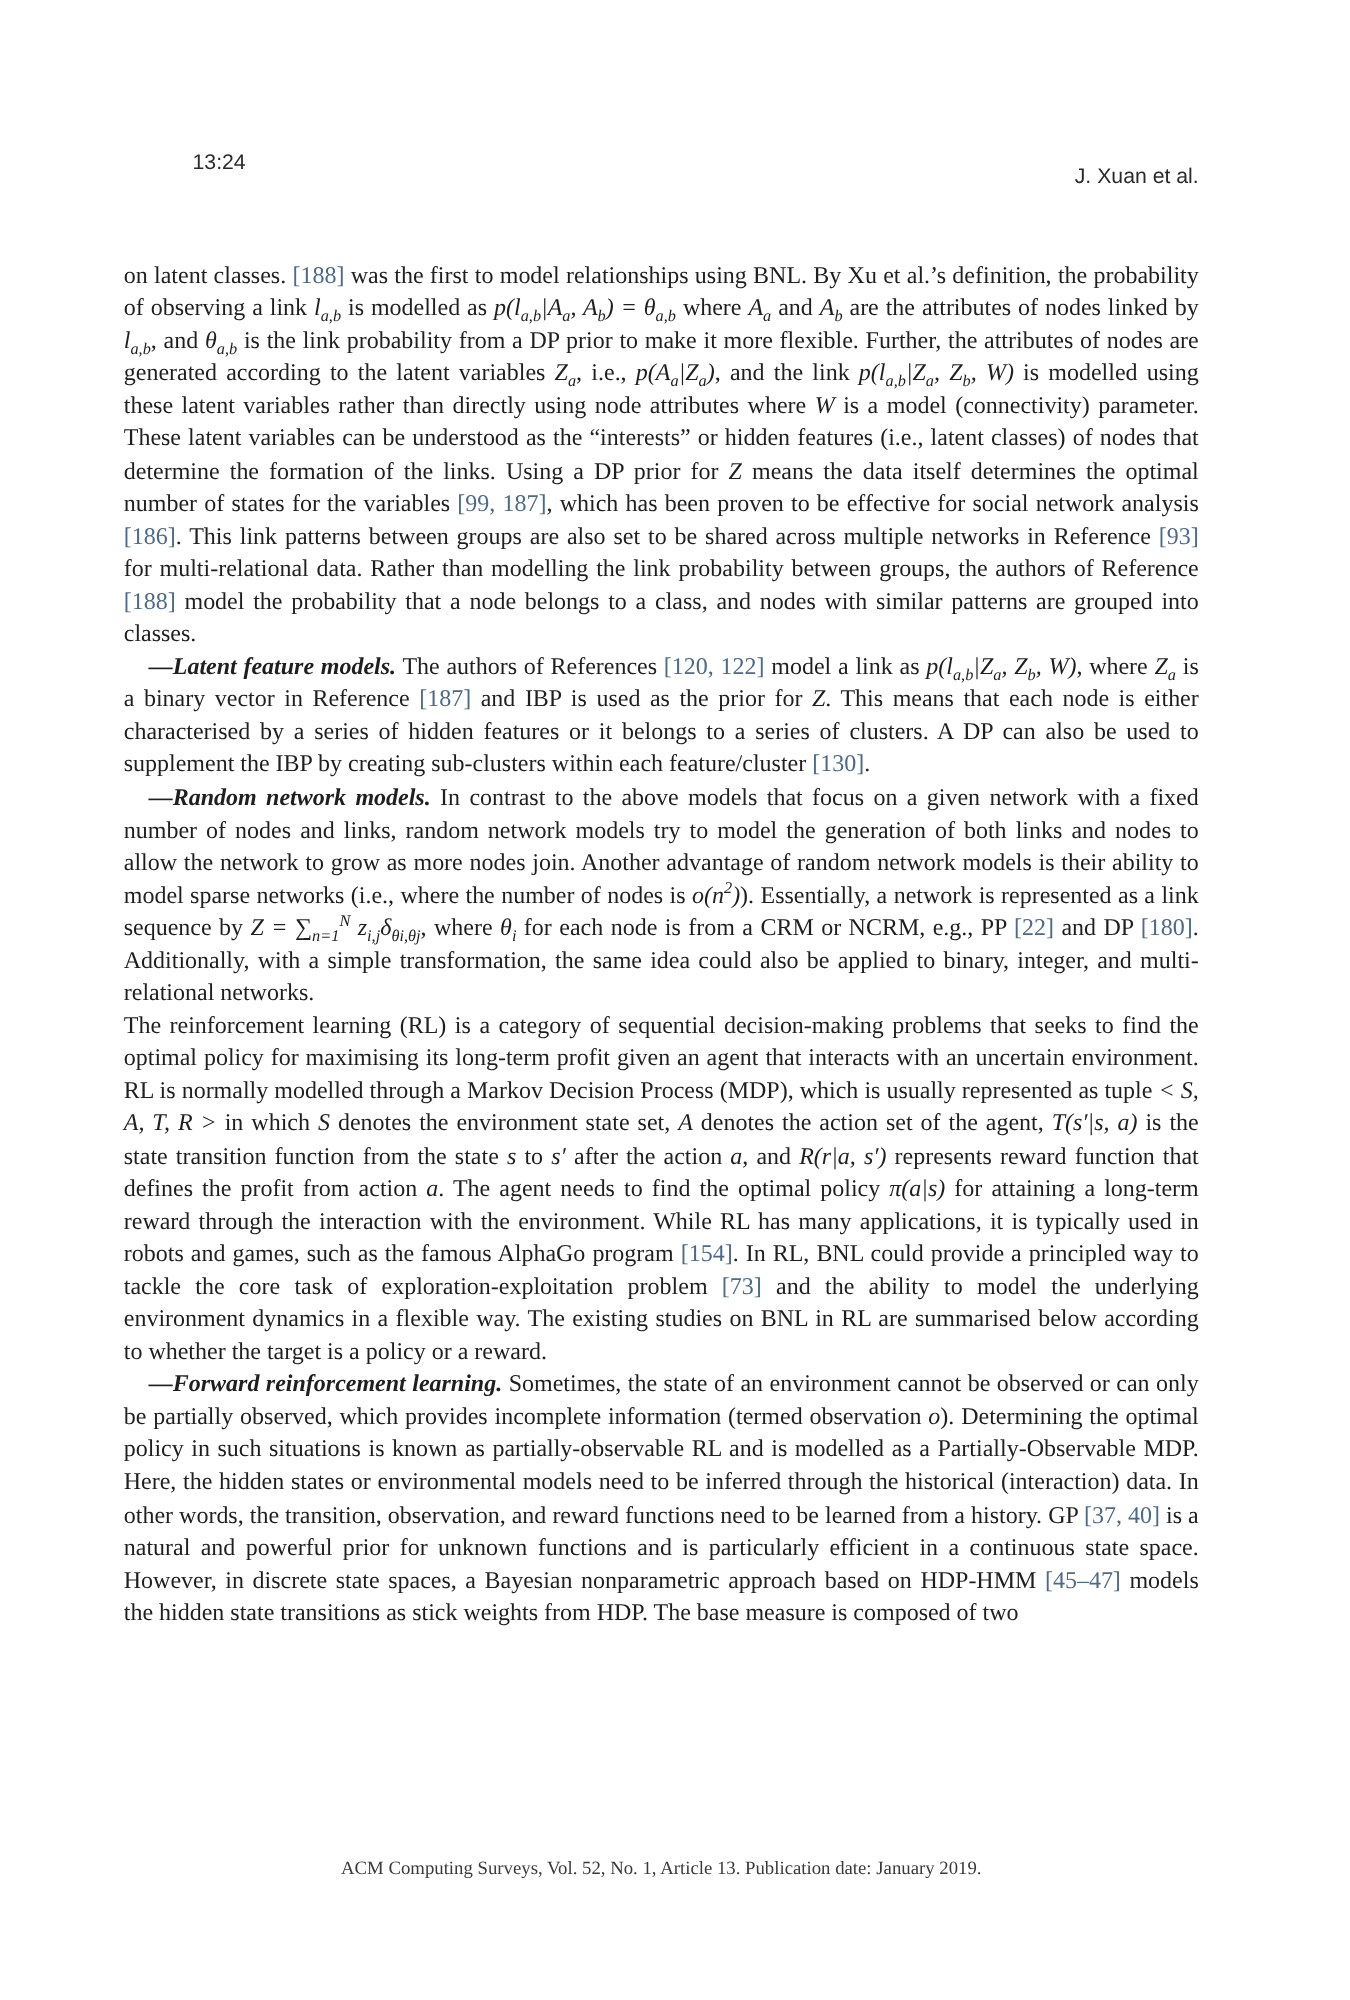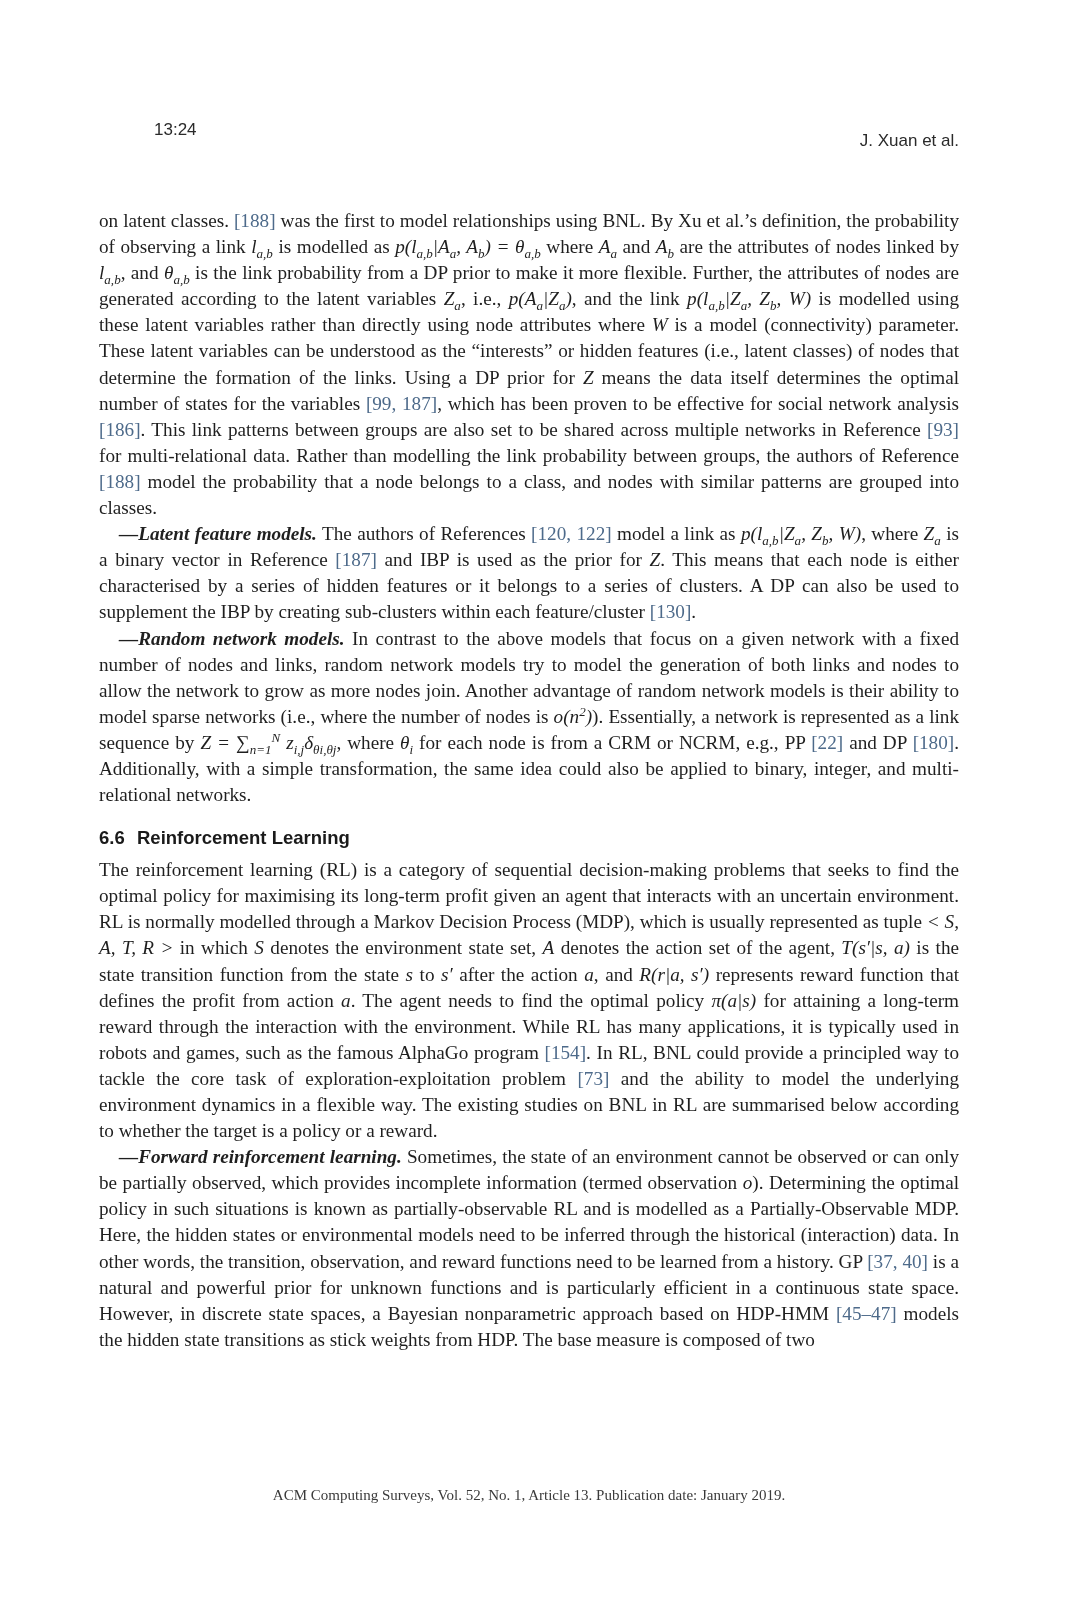--- a/index.html
+++ b/index.html
@@ -85,21 +85,20 @@
   </div>
 
   <div class="body-text">
 
     <p><span>on latent classes. </span><span class="cite">[188]</span><span> was the first to model relationships using BNL. By Xu et al.’s definition, the probability of observing a link </span><span class="math"><span>l</span><sub>a,b</sub></span><span> is modelled as </span><span class="math"><span>p(l</span><sub>a,b</sub><span>|A</span><sub>a</sub><span>, A</span><sub>b</sub><span>) = θ</span><sub>a,b</sub></span><span> where </span><span class="math"><span>A</span><sub>a</sub></span><span> and </span><span class="math"><span>A</span><sub>b</sub></span><span> are the attributes of nodes linked by </span><span class="math"><span>l</span><sub>a,b</sub></span><span>, and </span><span class="math"><span>θ</span><sub>a,b</sub></span><span> is the link probability from a DP prior to make it more flexible. Further, the attributes of nodes are generated according to the latent variables </span><span class="math"><span>Z</span><sub>a</sub></span><span>, i.e., </span><span class="math"><span>p(A</span><sub>a</sub><span>|Z</span><sub>a</sub><span>)</span></span><span>, and the link </span><span class="math"><span>p(l</span><sub>a,b</sub><span>|Z</span><sub>a</sub><span>, Z</span><sub>b</sub><span>, W)</span></span><span> is modelled using these latent variables rather than directly using node attributes where </span><span class="math">W</span><span> is a model (connectivity) parameter. These latent variables can be understood as the “interests” or hidden features (i.e., latent classes) of nodes that determine the formation of the links. Using a DP prior for </span><span class="math">Z</span><span> means the data itself determines the optimal number of states for the variables </span><span class="cite">[99, 187]</span><span>, which has been proven to be effective for social network analysis </span><span class="cite">[186]</span><span>. This link patterns between groups are also set to be shared across multiple networks in Reference </span><span class="cite">[93]</span><span> for multi-relational data. Rather than modelling the link probability between groups, the authors of Reference </span><span class="cite">[188]</span><span> model the probability that a node belongs to a class, and nodes with similar patterns are grouped into classes.</span></p>
 
     <p class="indent"><em class="lead">—Latent feature models.</em><span> The authors of References </span><span class="cite">[120, 122]</span><span> model a link as </span><span class="math"><span>p(l</span><sub>a,b</sub><span>|Z</span><sub>a</sub><span>, Z</span><sub>b</sub><span>, W)</span></span><span>, where </span><span class="math"><span>Z</span><sub>a</sub></span><span> is a binary vector in Reference </span><span class="cite">[187]</span><span> and IBP is used as the prior for </span><span class="math">Z</span><span>. This means that each node is either characterised by a series of hidden features or it belongs to a series of clusters. A DP can also be used to supplement the IBP by creating sub-clusters within each feature/cluster </span><span class="cite">[130]</span><span>.</span></p>
 
     <p class="indent"><em class="lead">—Random network models.</em><span> In contrast to the above models that focus on a given network with a fixed number of nodes and links, random network models try to model the generation of both links and nodes to allow the network to grow as more nodes join. Another advantage of random network models is their ability to model sparse networks (i.e., where the number of nodes is </span><span class="math"><span>o(n</span><sup>2</sup><span>)</span></span><span>). Essentially, a network is represented as a link sequence by </span><span class="math"><span>Z = ∑</span><sub>n=1</sub><sup>N</sup><span> z</span><sub>i,j</sub><span>δ</span><sub>θi,θj</sub></span><span>, where </span><span class="math"><span>θ</span><sub>i</sub></span><span> for each node is from a CRM or NCRM, e.g., PP </span><span class="cite">[22]</span><span> and DP </span><span class="cite">[180]</span><span>. Additionally, with a simple transforma­tion, the same idea could also be applied to binary, integer, and multi-relational networks.</span></p>
 
-    <div class="section-heading"><span class="num">6.6</span><span>Reinforcement Learning</span></div>
 
     <p><span>The reinforcement learning (RL) is a category of sequential decision-making problems that seeks to find the optimal policy for maximising its long-term profit given an agent that interacts with an uncertain environment. RL is normally modelled through a Markov Decision Process (MDP), which is usually represented as tuple </span><span class="math">&lt; S, A, T, R &gt;</span><span> in which </span><span class="math">S</span><span> denotes the environment state set, </span><span class="math">A</span><span> denotes the action set of the agent, </span><span class="math">T(s′|s, a)</span><span> is the state transition function from the state </span><span class="math">s</span><span> to </span><span class="math">s′</span><span> after the action </span><span class="math">a</span><span>, and </span><span class="math">R(r|a, s′)</span><span> represents reward function that defines the profit from action </span><span class="math">a</span><span>. The agent needs to find the optimal policy </span><span class="math">π(a|s)</span><span> for attaining a long-term reward through the interaction with the environment. While RL has many applications, it is typically used in robots and games, such as the famous AlphaGo program </span><span class="cite">[154]</span><span>. In RL, BNL could provide a principled way to tackle the core task of exploration-exploitation problem </span><span class="cite">[73]</span><span> and the ability to model the under­lying environment dynamics in a flexible way. The existing studies on BNL in RL are summarised below according to whether the target is a policy or a reward.</span></p>
 
     <p class="indent"><em class="lead">—Forward reinforcement learning.</em><span> Sometimes, the state of an environment cannot be observed or can only be partially observed, which provides incomplete information (termed observation </span><span class="math">o</span><span>). Determining the optimal policy in such situations is known as partially-observable RL and is modelled as a Partially-Observable MDP. Here, the hidden states or environmental models need to be inferred through the historical (interaction) data. In other words, the transition, observation, and reward functions need to be learned from a history. GP </span><span class="cite">[37, 40]</span><span> is a natural and powerful prior for unknown functions and is particularly efficient in a continuous state space. However, in discrete state spaces, a Bayesian nonparametric approach based on HDP-HMM </span><span class="cite">[45–47]</span><span> models the hidden state transitions as stick weights from HDP. The base measure is composed of two</span></p>
 
   </div>
 
   <div class="footer">ACM Computing Surveys, Vol. 52, No. 1, Article 13. Publication date: January 2019.</div>
 
 </div>

